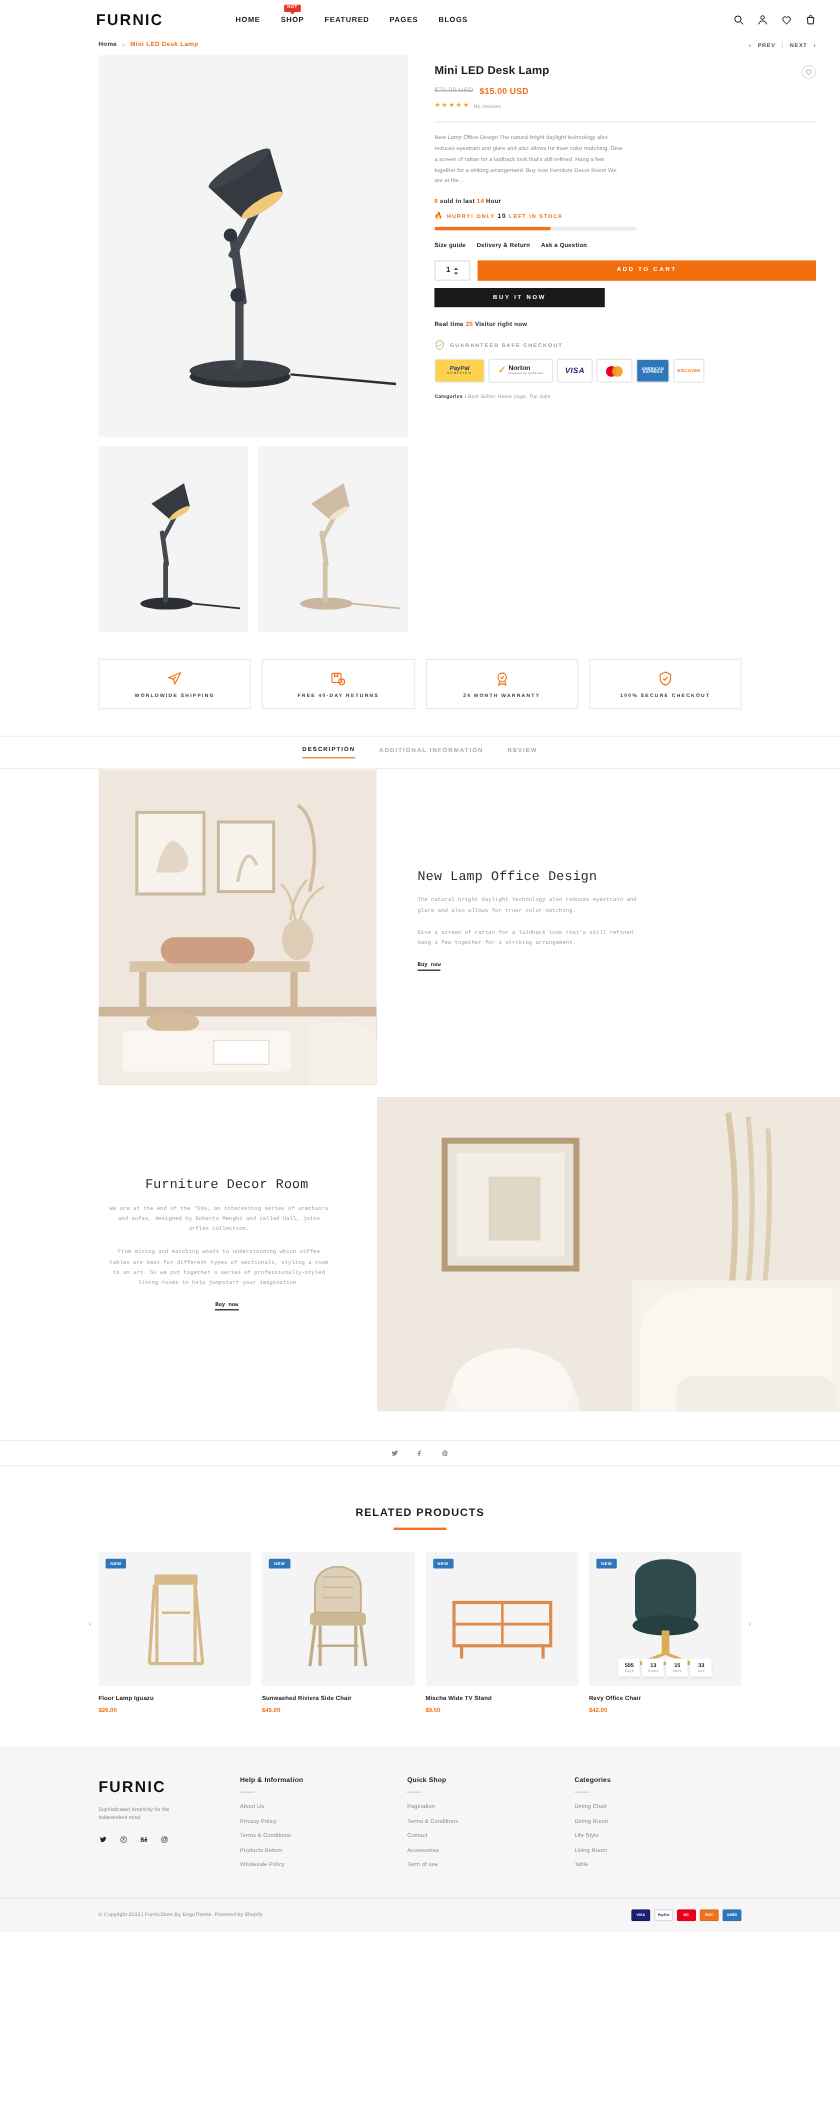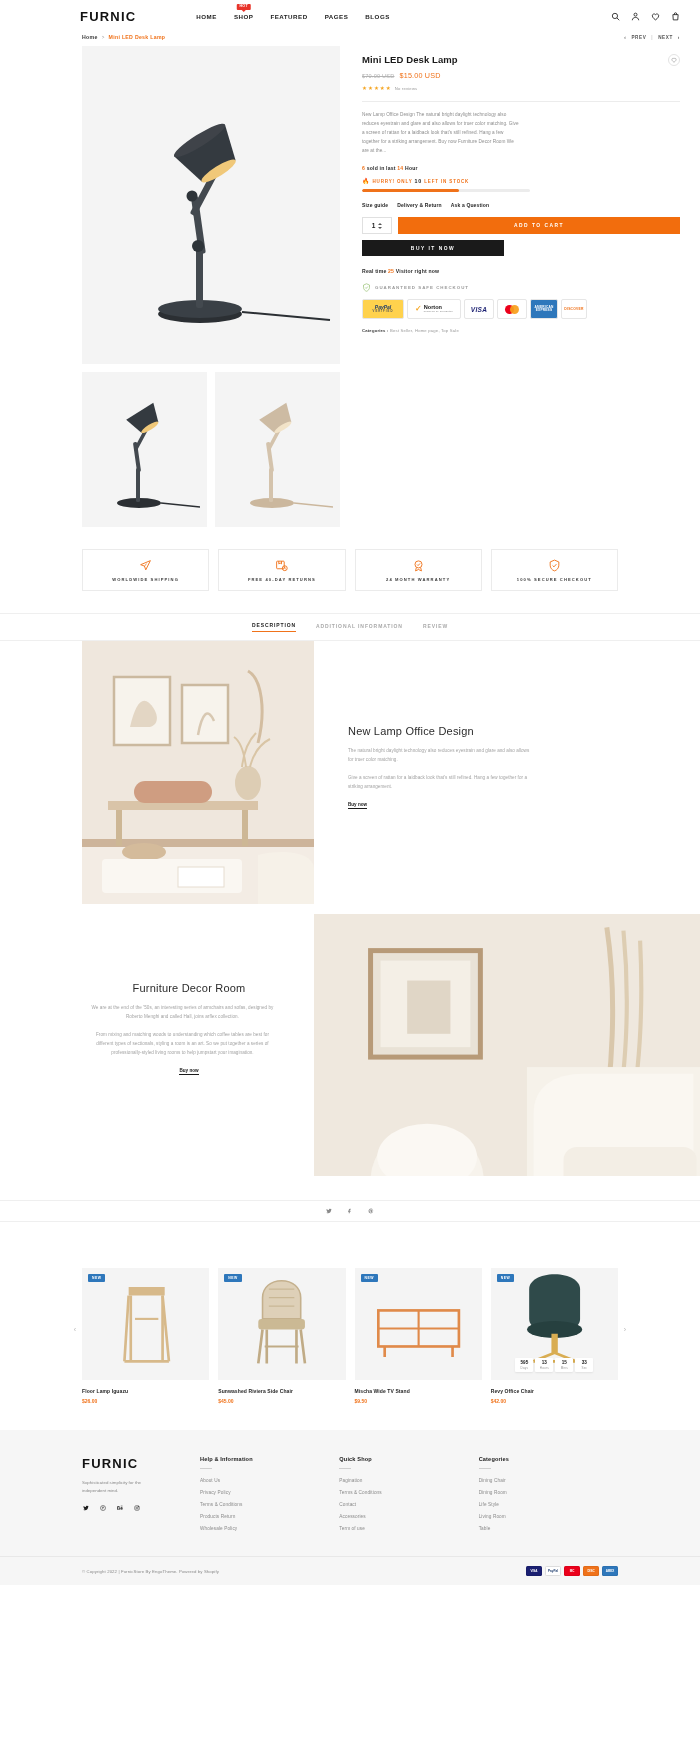--- a/index.html
+++ b/index.html
@@ -155,21 +155,21 @@
     display: flex; align-items: center; gap: 5px;
   }
   .price-old {
     font-size: 5.6px;
     color: #b3b3b3;
     text-decoration: line-through;
     letter-spacing: .2px;
   }
   .price-new {
     font-size: 7.2px;
-    font-weight: 400;
+    font-weight: 700;
     color: #f0721a;
     letter-spacing: .2px;
     text-align: right;
   }
   .rating-row {
     margin-top: 6px;
     display: flex; align-items: center; gap: 4px;
   }
   .stars { display: flex; gap: 1px; }
   .star { color: #f5a623; font-size: 5.5px; line-height: 1; }
@@ -383,21 +383,21 @@
     font-weight: 700;
     letter-spacing: .9px;
     color: #aaaaaa;
     text-transform: uppercase;
     cursor: pointer;
     padding-bottom: 3px;
   }
   .tab.active { color: #1a1a1a; border-bottom: 1.5px solid #f0721a; }
 
   
-  .editorial { padding: 0 0 0 82px; }
+  .editorial { padding: 0 0 0 82px; font-family: Liberation Mono, monospace; }
   .ed-row { display: flex; }
   .ed-img {
     width: 232px;
     height: 263px;
     position: relative;
     overflow: hidden;
     flex: none;
   }
   .ed-text { flex: 1; padding: 84px 0 0 34px; }
   .ed-title {
@@ -919,20 +919,24 @@
         </svg>
       </span>
     <span class="sh-ic">
         <svg viewBox="0 0 24 24" fill="currentColor">
           <path d="M12 2a10 10 0 0 0-3.6 19.3c-.1-.8-.2-2 0-2.9l1.3-5.4s-.3-.7-.3-1.7c0-1.6.9-2.8 2.1-2.8 1 0 1.4.7 1.4 1.6 0 1-.6 2.5-1 3.8-.3 1.2.6 2.1 1.7 2.1 2 0 3.5-2.1 3.5-5.2 0-2.7-1.9-4.6-4.7-4.6-3.2 0-5.1 2.4-5.1 4.9 0 1 .4 2 .9 2.6.1.1.1.2.1.3l-.3 1.1c0 .2-.2.2-.4.1-1.3-.6-2.1-2.6-2.1-4.2 0-3.4 2.5-6.6 7.2-6.6 3.8 0 6.7 2.7 6.7 6.3 0 3.8-2.4 6.8-5.7 6.8-1.1 0-2.2-.6-2.5-1.3l-.7 2.7c-.3 1-1 2.2-1.5 3A10 10 0 1 0 12 2z"></path>
         </svg>
       </span>
   </div>
 
   <div class="related">
+    <div class="rel-head">
+      <div class="rel-title">RELATED PRODUCTS</div>
+      <div class="rel-underline"></div>
+    </div>
     <div class="rel-wrap">
       <span class="rel-arrow left">‹</span>
       <span class="rel-arrow right">›</span>
       <div class="rel-grid">
 
         <div class="rel-card">
           <div class="rel-imgbox">
             <span class="rel-badge">NEW</span>
             <svg viewBox="0 0 120 112">
               <path d="M44 18h34v8H44z" fill="#d7b98a"></path>

